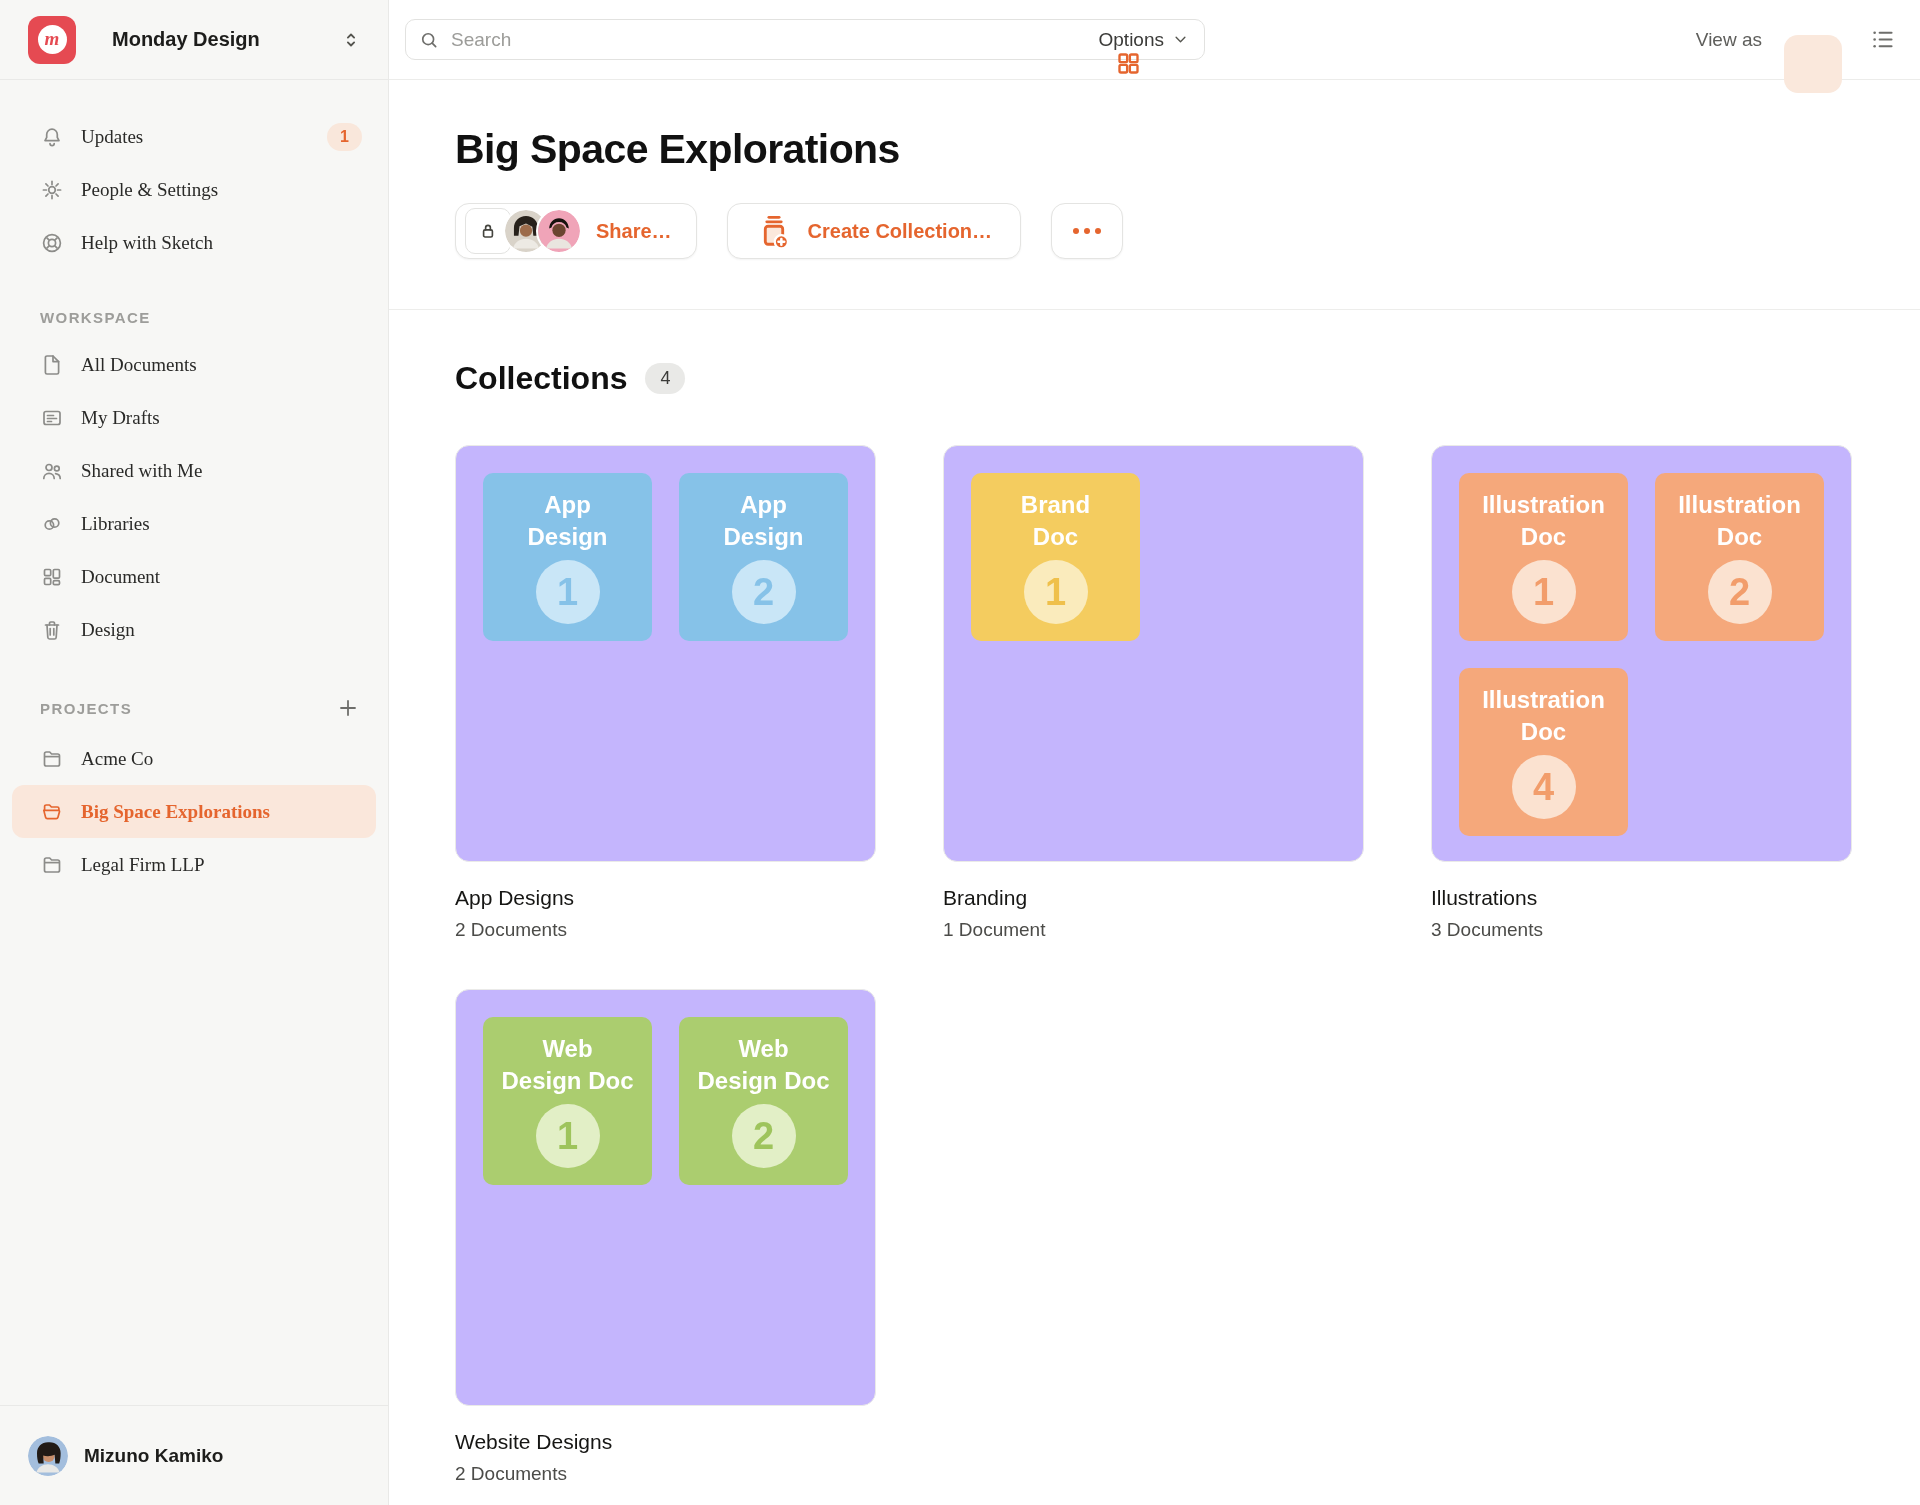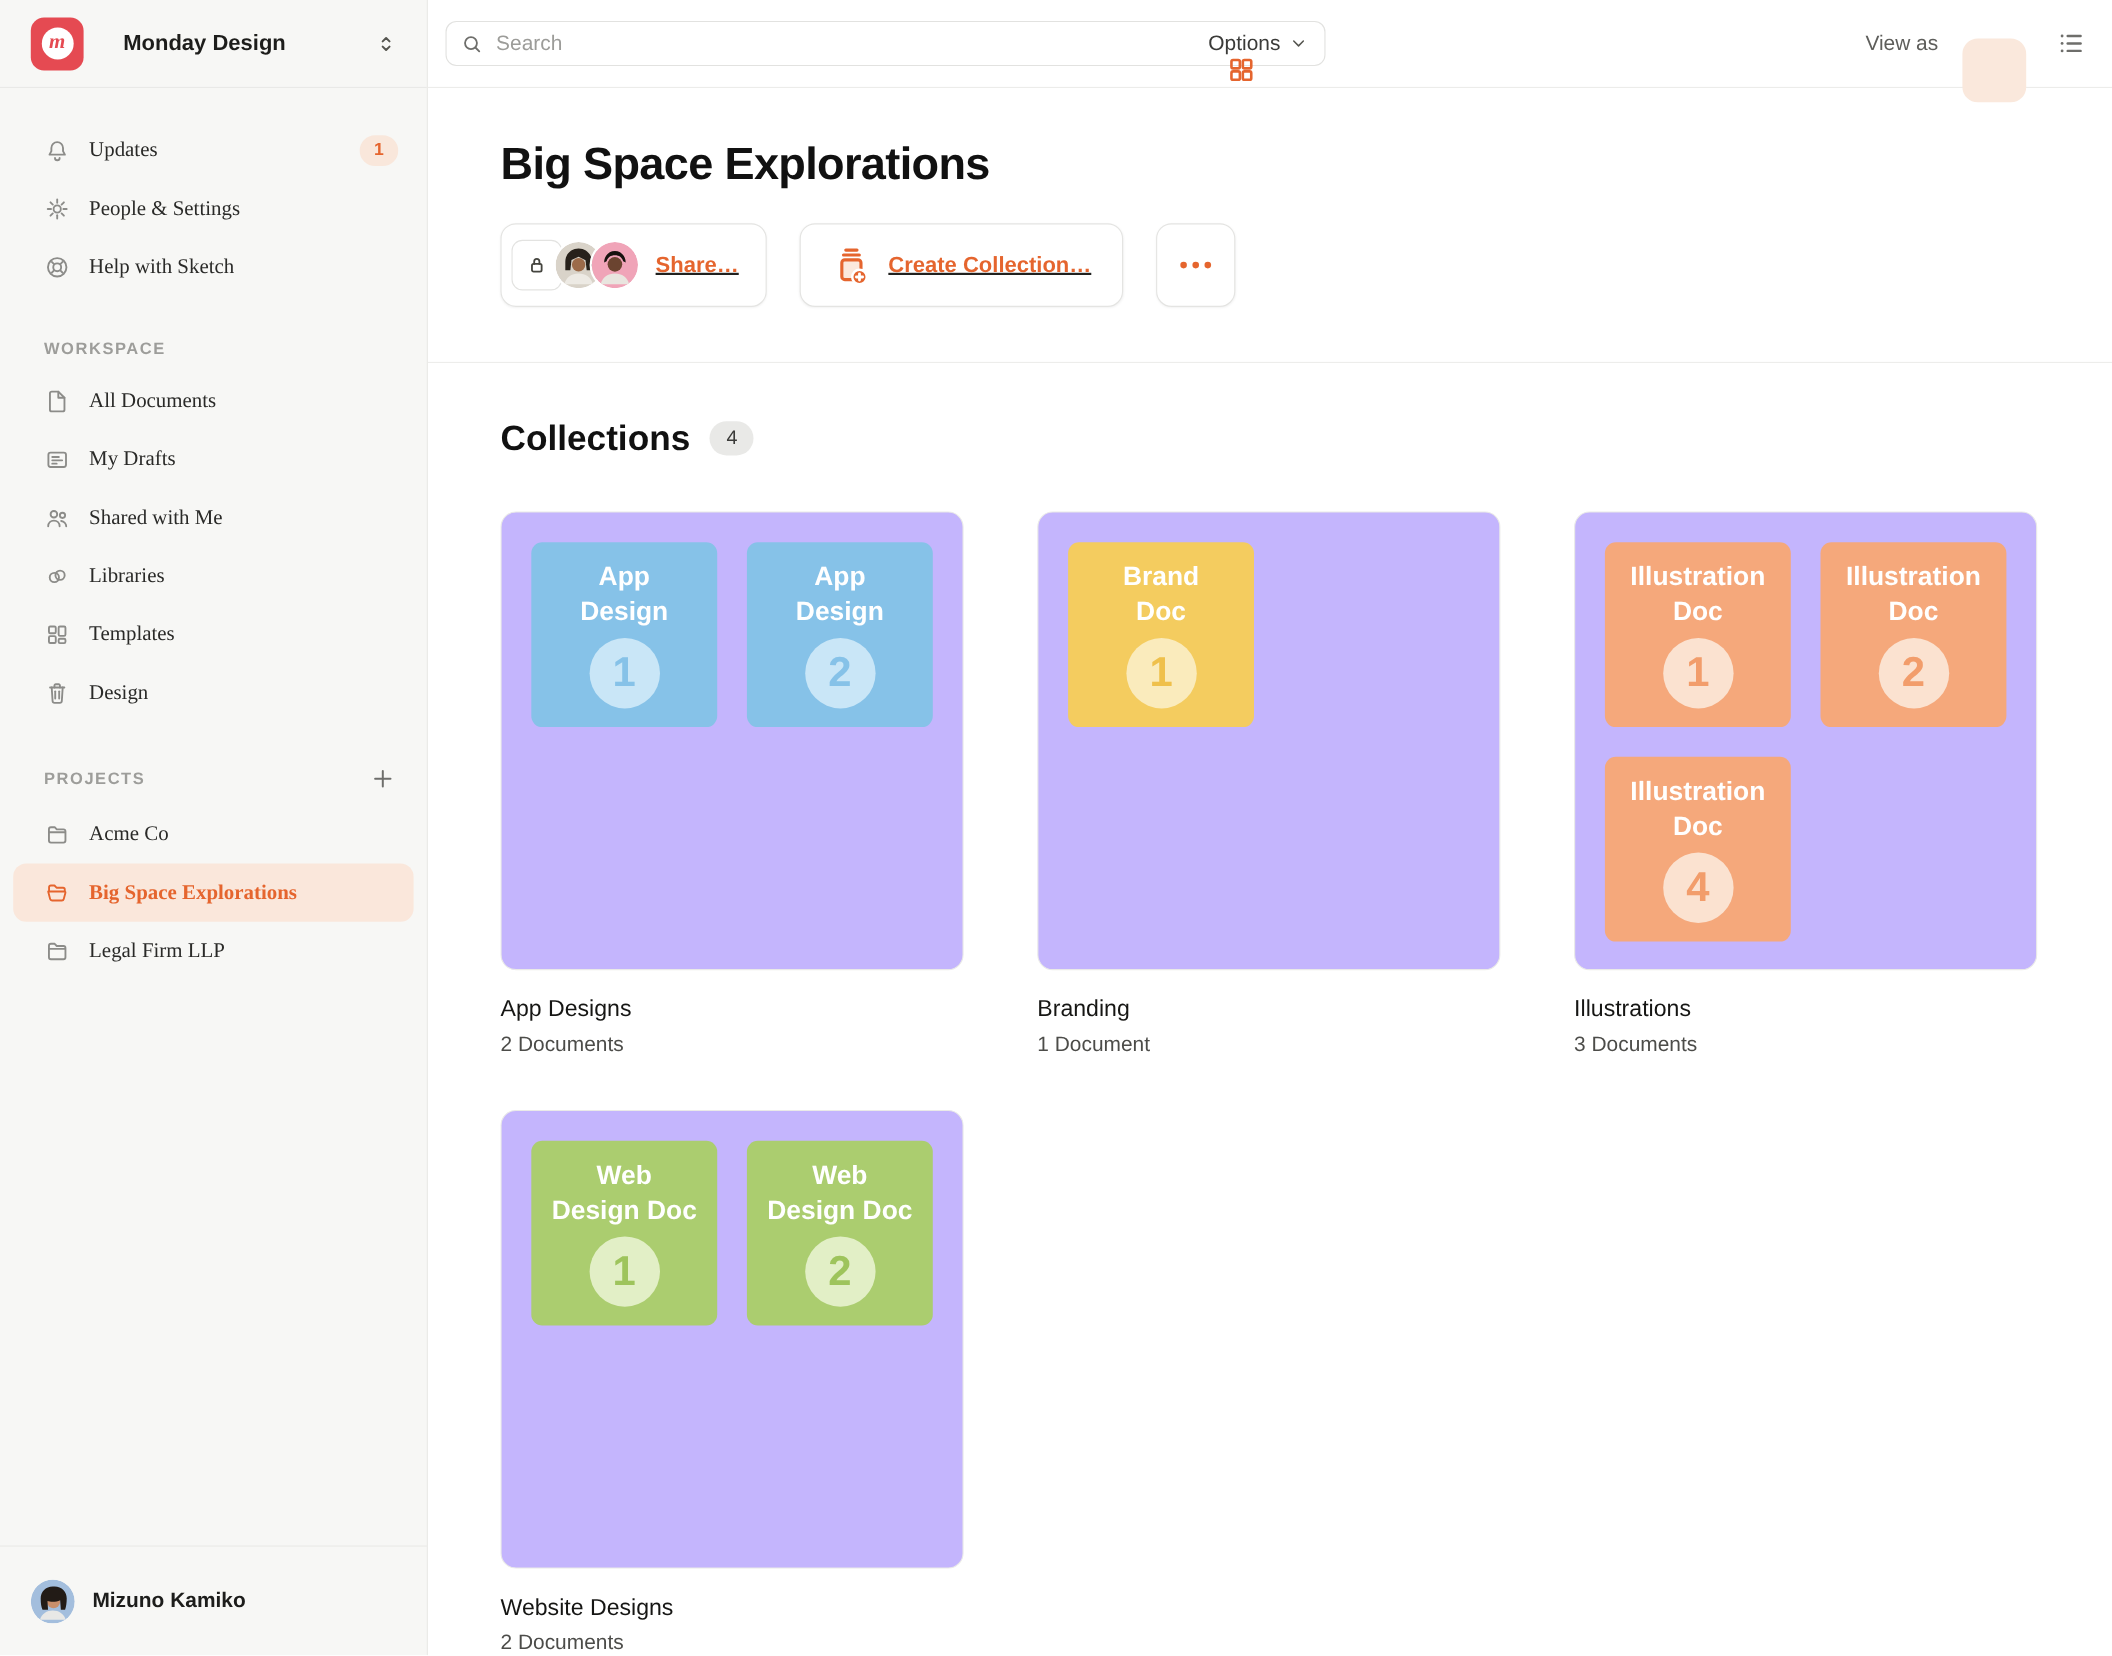--- a/index.html
+++ b/index.html
@@ -54,22 +54,22 @@
   .view-btn.active { background:#FAE8DC; }
   .view-btn .icon { width:27px; height:27px; display:flex; }
   .view-btn.grid .icon { color:#E5652E; }
   .view-btn.list { width:48px; }
   .view-btn.list .icon { color:#6E6E6B; }
 
   .content { flex:1; overflow:hidden; }
   .pad { padding-left:66px; padding-right:66px; }
   h1.page-title { font-size:41px; font-weight:700; letter-spacing:-0.6px; color:#111; margin-top:46px; }
   .actions { display:flex; gap:30px; margin-top:30px; }
-  .btn { height:76px; background:#fff; border:1px solid #E4E4E2; border-radius:14px;
-         display:flex; align-items:center; cursor:pointer; box-shadow:0 1px 2px rgba(0,0,0,.05);text-decoration:underline; }
+  .btn { height:56px; background:#fff; border:1px solid #E4E4E2; border-radius:14px;
+         display:flex; align-items:center; cursor:pointer; box-shadow:0 1px 2px rgba(0,0,0,.05); }
   .btn-share { padding:0 24px 0 9px; }
   .lock-badge { width:46px; height:46px; border:1px solid #E3E3E1; border-radius:10px; background:#fff;
                 display:flex; align-items:center; justify-content:center; color:#45453F; }
   .lock-badge .icon { width:22px; height:22px; display:flex; }
   .share-avatars { display:flex; margin-left:-8px; }
   .share-avatars .av { width:46px; height:46px; border-radius:50%; border:2px solid #fff; overflow:hidden; }
   .share-avatars .av + .av { margin-left:-13px; }
   .btn-label { font-size:20px; font-weight:700; color:#E5652E; }
   .btn-share .btn-label { margin-left:14px; }
   .btn-create { padding:0 28px; gap:16px; }
@@ -205,21 +205,21 @@
       </div>
       <div class="nav-item">
         <span class="icon">
           <svg viewBox="0 0 24 24" fill="none" stroke="currentColor" stroke-width="1.7">
             <rect x="4.5" y="4.5" width="6.2" height="6.2" rx="1.2"></rect>
             <rect x="4.5" y="13.3" width="6.2" height="6.2" rx="1.2"></rect>
             <rect x="13.3" y="4.5" width="6.2" height="8.6" rx="1.2"></rect>
             <rect x="13.3" y="15.7" width="6.2" height="4" rx="1.2"></rect>
           </svg>
         </span>
-        <span class="lbl">Templates</span>
+        <span class="lbl">Document</span>
       </div>
       <div class="nav-item">
         <span class="icon">
           <svg viewBox="0 0 24 24" fill="none" stroke="currentColor" stroke-width="1.7" stroke-linecap="round" stroke-linejoin="round">
             <line x1="5.5" y1="7" x2="18.5" y2="7"></line>
             <path d="M9.5 7V5.2A1.2 1.2 0 0 1 10.7 4h2.6a1.2 1.2 0 0 1 1.2 1.2V7"></path>
             <path d="M7 7l.8 12.3A1.8 1.8 0 0 0 9.6 21h4.8a1.8 1.8 0 0 0 1.8-1.7L17 7"></path>
             <line x1="10.2" y1="10.5" x2="10.2" y2="17"></line>
               <line x1="13.8" y1="10.5" x2="13.8" y2="17"></line>
           </svg>

